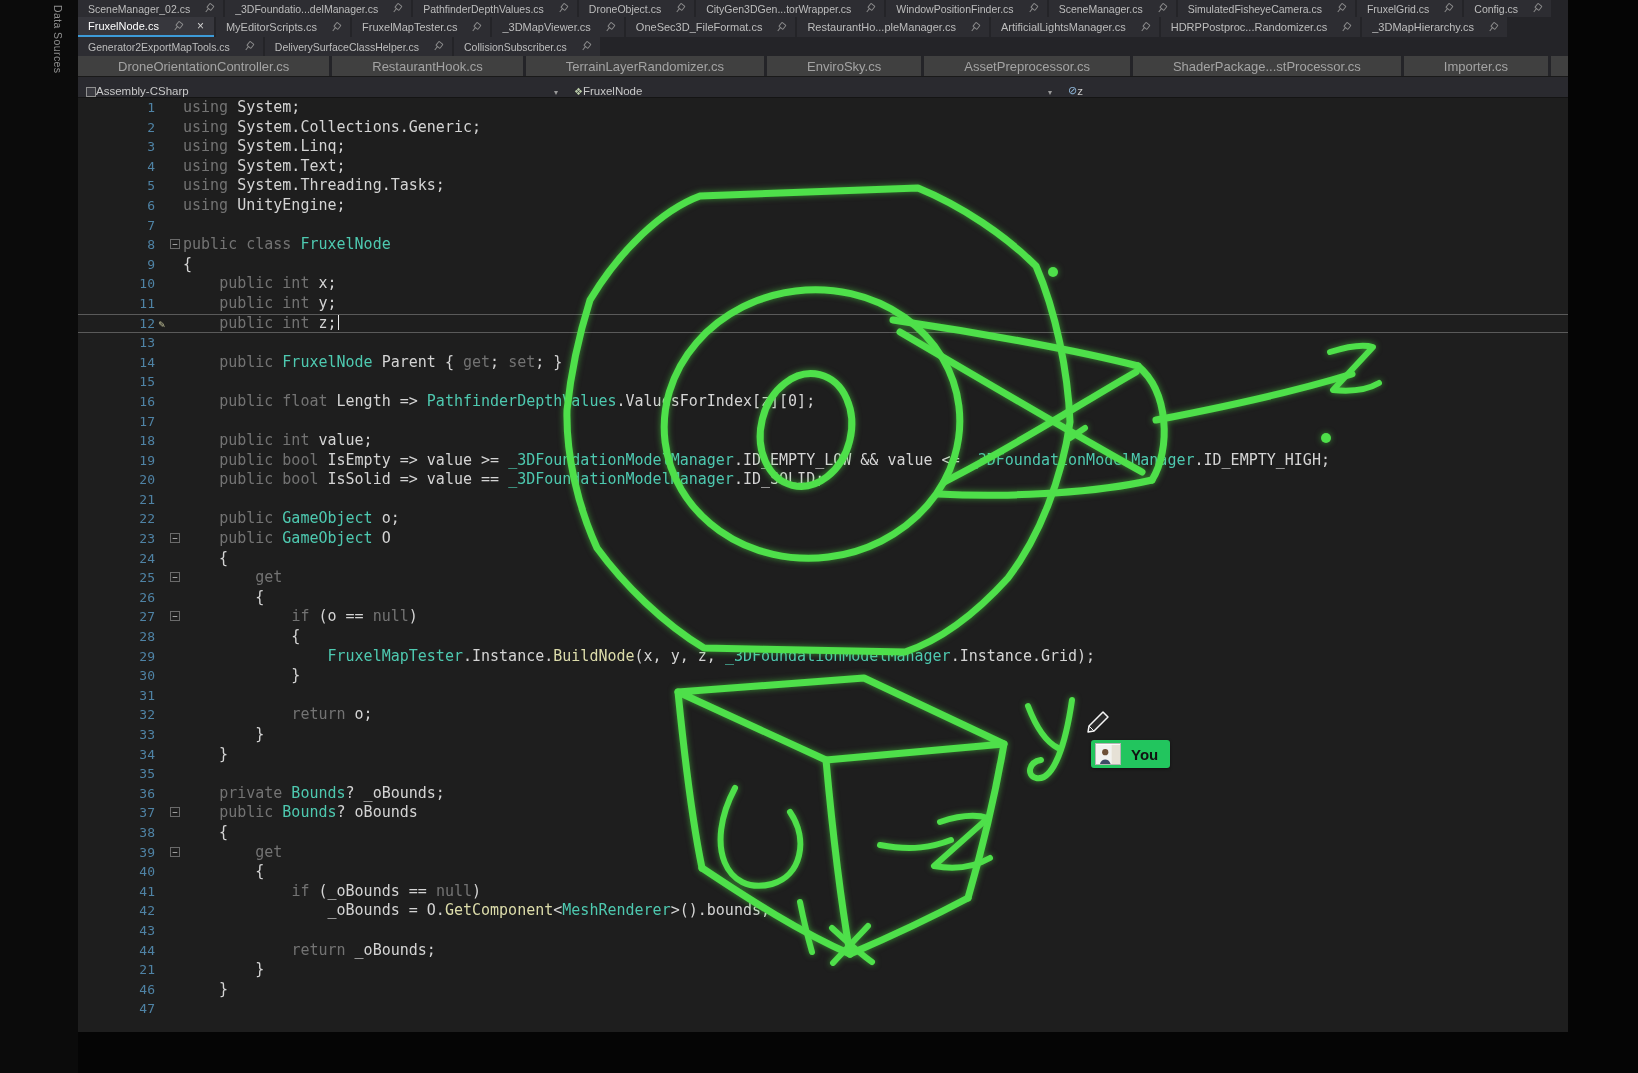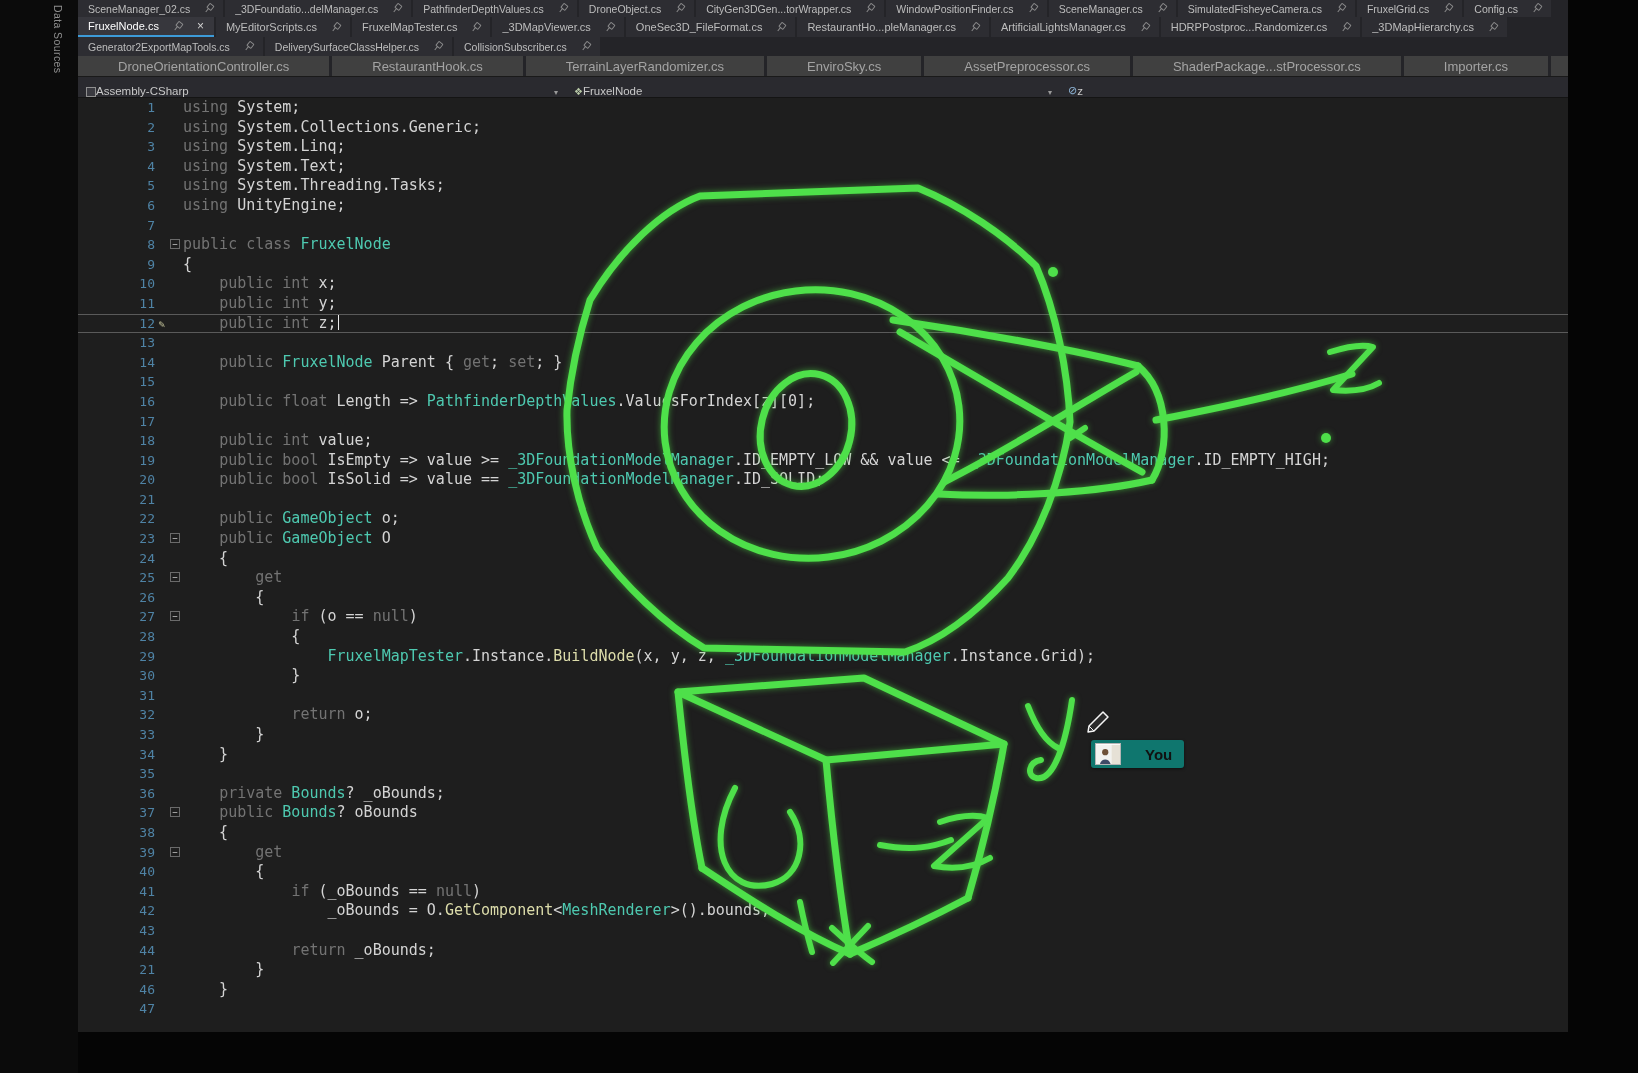--- a/index.html
+++ b/index.html
@@ -55,21 +55,21 @@
   .bottom-bar{position:absolute;left:0;top:1032px;width:1490px;height:41px;background:#050505}
 
   
   .ink{position:absolute;left:0;top:0;width:1638px;height:1073px;pointer-events:none;color:var(--ink,#4ee04a);filter:drop-shadow(0 0 3px rgba(80,230,70,.55))}
   .ink path,.ink ellipse{fill:none;stroke:currentColor;stroke-width:7;stroke-linecap:round;stroke-linejoin:round}
   .ink .thin{stroke-width:6}
   .ink .dot{fill:currentColor;stroke:none}
 
   
   .presence{position:absolute;left:1085px;top:710px}
-  .you-chip{position:absolute;left:6px;top:30px;display:flex;align-items:center;gap:24px;background:#0f766e;border-radius:3px;padding:3px 12px 3px 4px;box-shadow:0 1px 3px rgba(0,0,0,.5)}
+  .you-chip{position:absolute;left:6px;top:30px;display:flex;align-items:center;gap:10px;background:#22c55e;border-radius:3px;padding:3px 12px 3px 4px;box-shadow:0 1px 3px rgba(0,0,0,.5)}
   .you-text{font-weight:bold;font-size:15px;color:#111}
   .avatar{display:inline-flex;width:26px;height:22px;border:1px solid #b5b5b5;overflow:hidden;background:#fff;flex:none}
 </style>
 </head>
 <body>
 
 <div class="app">
 
   <div class="left-rail">
     <div class="vtab">Data Sources</div>

